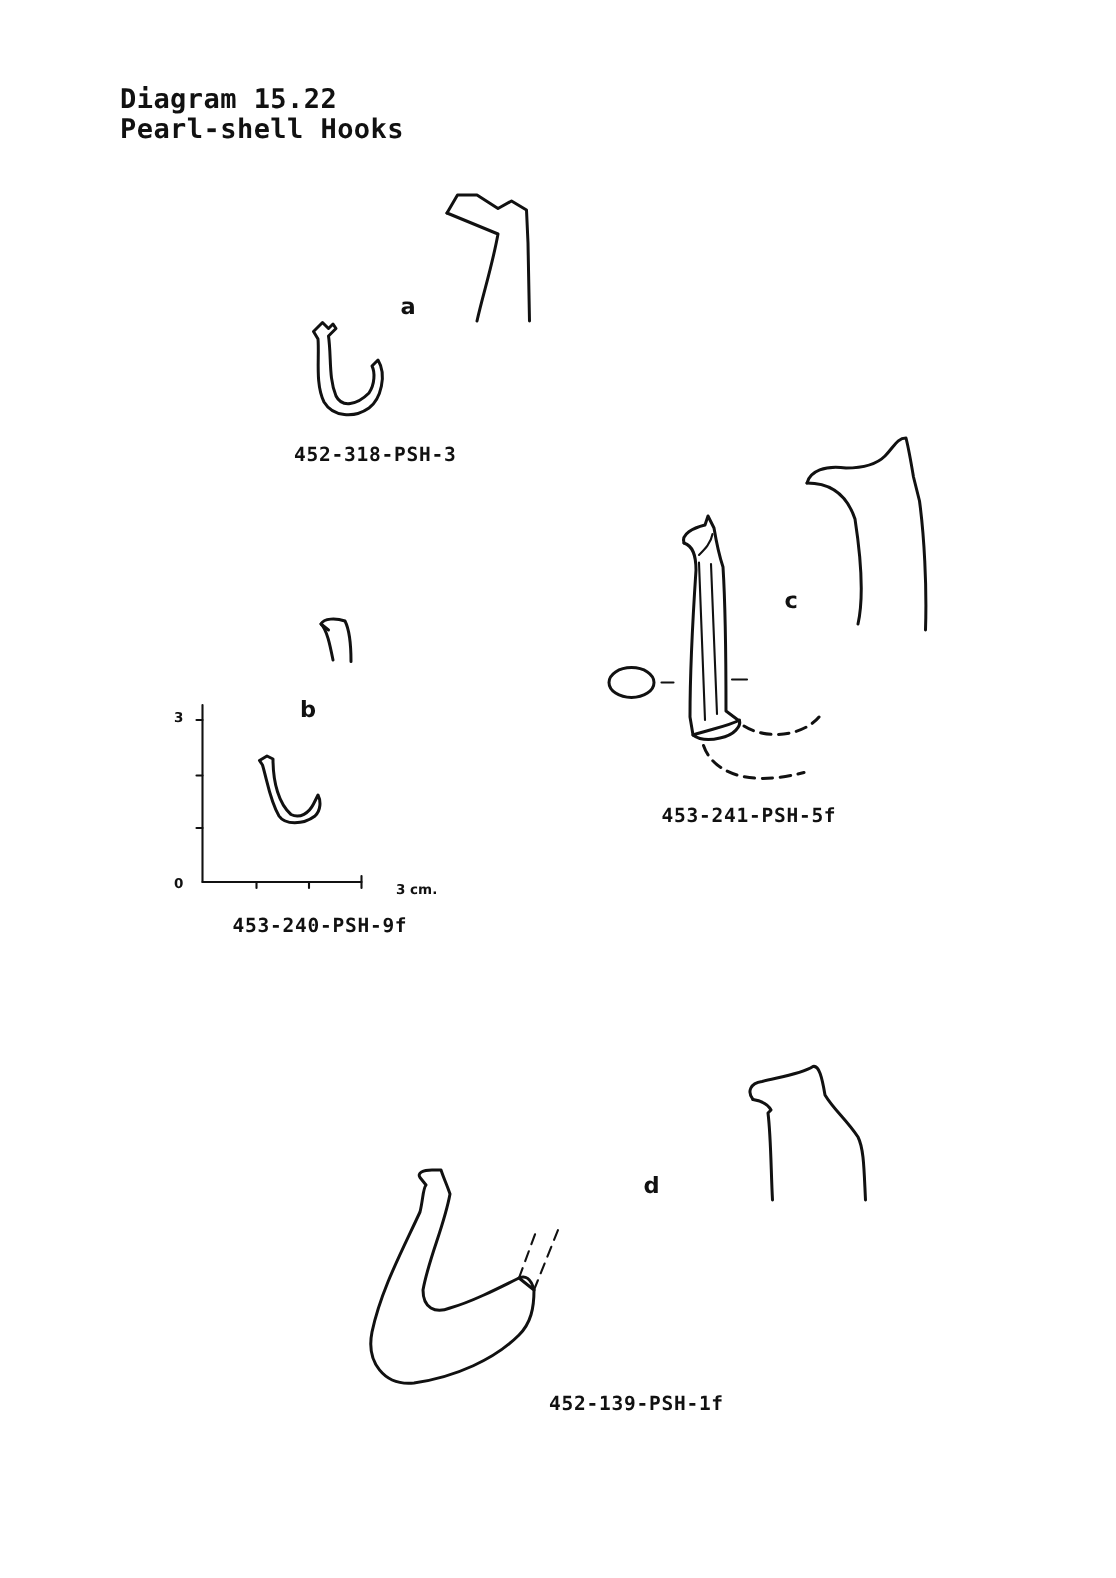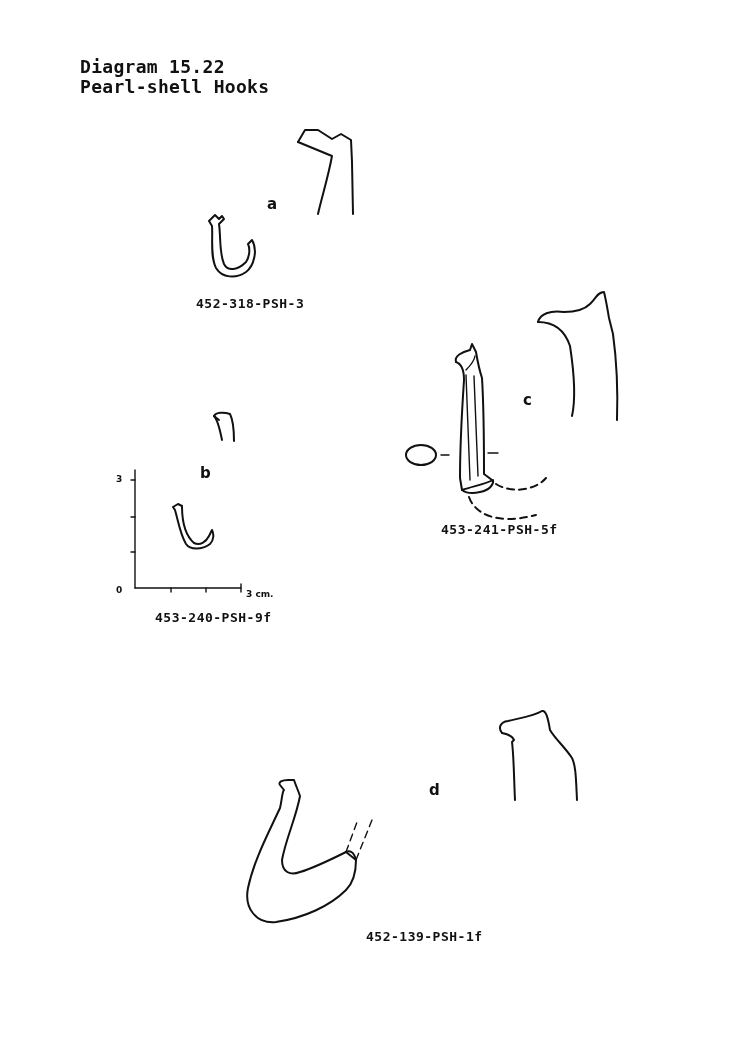--- a/index.html
+++ b/index.html
@@ -78,18 +78,18 @@
   </g>
 </svg>
 
 <div class="letter" style="left:267px; top:195px;">a</div>
 <div class="letter" style="left:200px; top:464px;">b</div>
 <div class="letter" style="left:523px; top:391px;">c</div>
 <div class="letter" style="left:429px; top:781px;">d</div>
 
 <div class="label" style="left:183px; top:296px;margin-left:13px;">452-318-PSH-3</div>
 <div class="label" style="left:155px; top:610px;">453-240-PSH-9f</div>
-<div class="label" style="left:441px; top:522px;">453-241-PSH-5f</div>
+<div class="label" style="left:441px; top:537px;">453-241-PSH-5f</div>
 <div class="label" style="left:366px; top:929px;">452-139-PSH-1f</div>
 
 <div class="axis-text" style="left:116px; top:474px;">3</div>
 <div class="axis-text" style="left:116px; top:585px;">0</div>
-<div class="axis-text" style="left:246px; top:589px;">3 cm.</div>
+<div class="axis-text" style="left:264px; top:589px;">3 cm.</div>
 
 </body></html>

